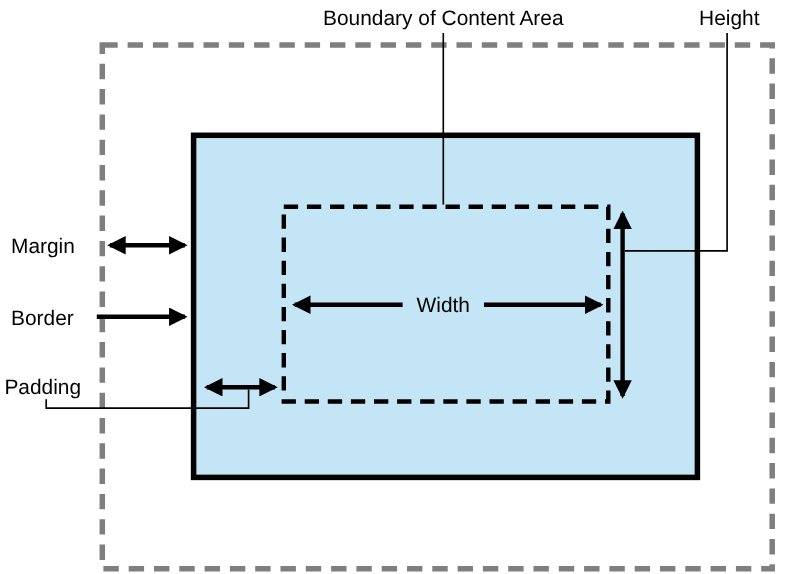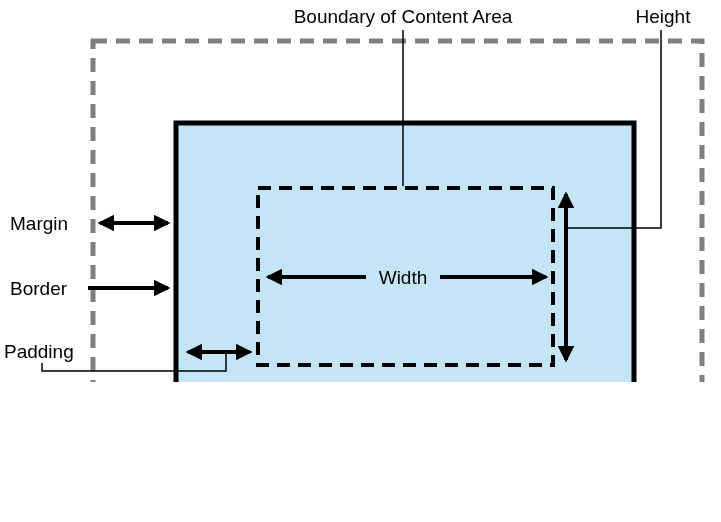--- a/index.html
+++ b/index.html
@@ -3,21 +3,21 @@
 <meta charset="utf-8">
 <style>
   html, body {
     margin: 0;
     padding: 0;
     background: #ffffff;
   }
   .stage {
     position: relative;
     width: 721px;
-    height: 382px;
+    height: 522px;
     background: #ffffff;
     overflow: hidden;
     font-family: "Liberation Sans", sans-serif;
   }
   svg { display: block; }
   text {
     font-family: "Liberation Sans", sans-serif;
     font-size: 19px;
     fill: #000000;
   }

